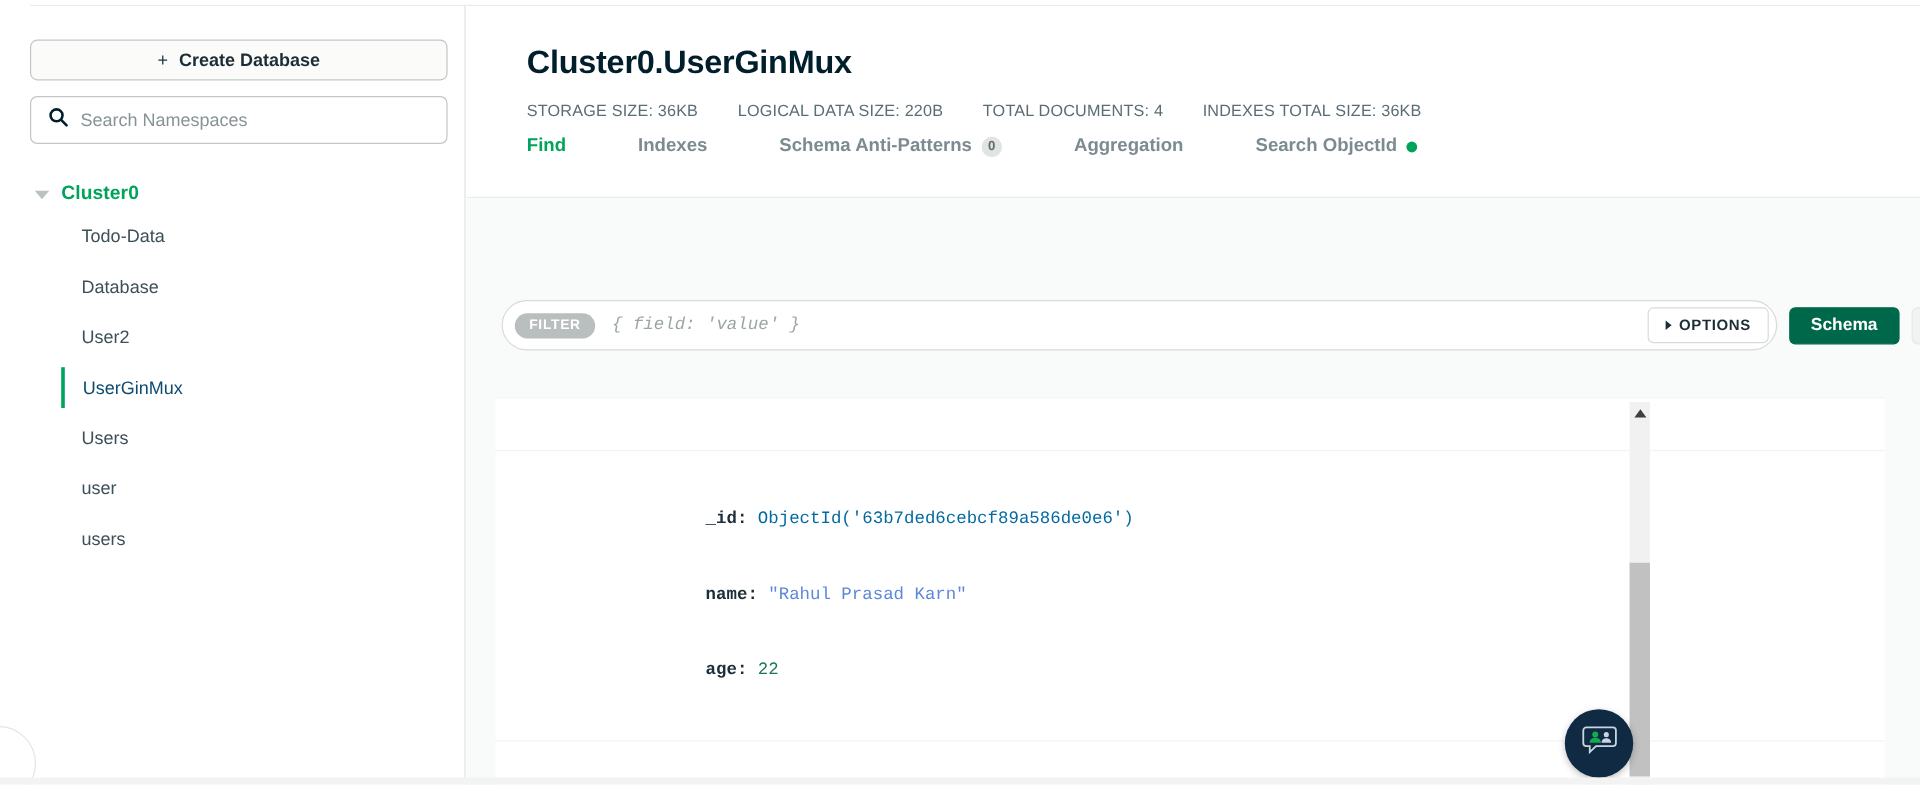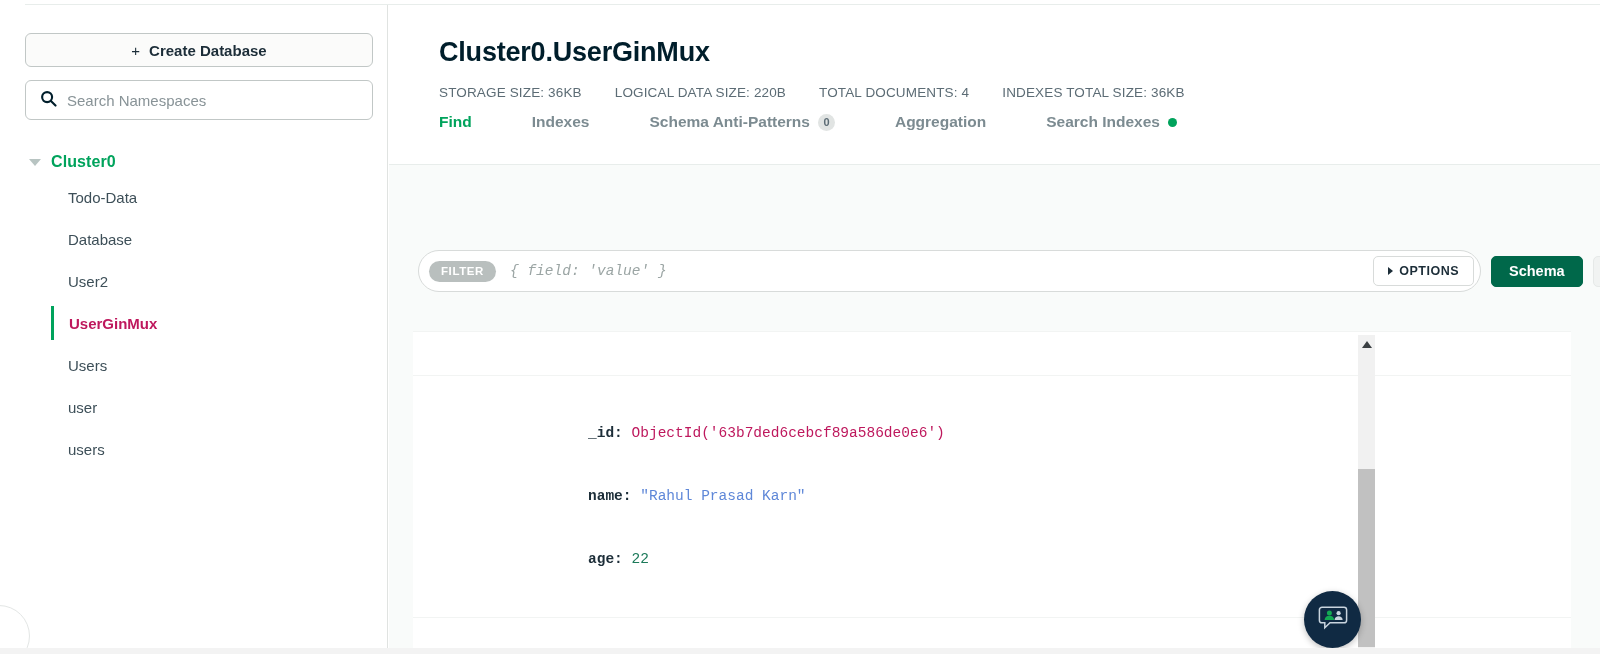--- a/index.html
+++ b/index.html
@@ -65,21 +65,21 @@
   .cluster-label {
     font-size:16px; font-weight:700; color:#00a35c; letter-spacing:.1px;
   }
   .tree-item {
     position:relative;
     height:42px; display:flex; align-items:center;
     padding-left:43px;
     font-size:15px; color:#3d4f58;
     cursor:pointer;
   }
-  .tree-item.active { color:#be185d; font-weight:700; padding-left:44px; }
+  .tree-item.active { color:#0c4a6e; font-weight:400; padding-left:44px; }
   .tree-item.active::before {
     content:""; position:absolute; left:26px; top:4px;
     width:3px; height:34px; background:#00a35c;
   }
 
   
   .corner-circle {
     position:absolute; left:-32px; top:600px;
     width:62px; height:62px; border-radius:50%;
     border:1px solid #e3e6e5; background:#fff;
@@ -202,21 +202,21 @@
     border-top:1px solid #f2f4f3;
     padding:26px 0 26px 88px;
   }
   .doc-card.empty { height:44px; padding:0; }
   .doc-line {
     font-family:"Liberation Mono", monospace;
     font-size:14.5px; line-height:21px;
     white-space:pre;
   }
   .k { color:#1c2d38; font-weight:700; }
-  .v-oid { color:#be185d; }
+  .v-oid { color:#0369a1; }
   .v-str { color:#5e87d8; }
   .v-num { color:#1c7a5a; }
 
   
   .scroll-track {
     position:absolute; right:0; top:330px;
     width:17px; height:324px; background:#f1f1f1;
   }
   .scroll-up {
     position:absolute; left:4px; top:6px;
@@ -321,21 +321,21 @@
           <span>Indexes</span>
         </div>
         <div class="tab">
           <span>Schema Anti-Patterns</span>
           <span class="tab-badge">0</span>
         </div>
         <div class="tab">
           <span>Aggregation</span>
         </div>
         <div class="tab">
-          <span>Search Indexes</span>
+          <span>Search ObjectId</span>
           <span class="tab-dot"></span>
         </div>
       </nav>
     </div>
 
     <div class="toolbar-area">
 
       <div class="filter-row">
         <div class="filter-bar">
           <span class="filter-pill">FILTER</span>

